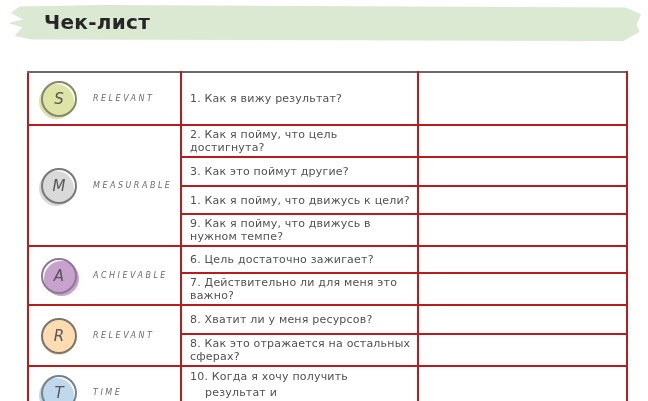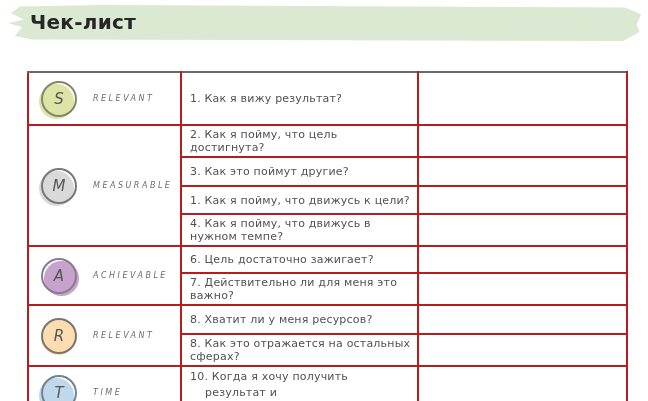--- a/index.html
+++ b/index.html
@@ -9,21 +9,21 @@
     font-family:"DejaVu Sans","Liberation Sans",sans-serif;
   }
 
   
   .title-stroke{
     position:absolute;left:7px;top:5px;width:634px;height:36px;
     background:#dbe8d2;
     clip-path:polygon(2% 4%,15% 0%,97.5% 7%,100% 26%,99.3% 55%,99.8% 74%,97.2% 100%,4% 96%,1.2% 86%,2.4% 62%,0.2% 50%,2.6% 40%,0.6% 22%);
   }
   .page-title{
-    position:absolute;left:30px;top:10px;
+    position:absolute;left:44px;top:10px;
     font-size:20px;font-weight:700;color:#262626;letter-spacing:0.3px;
   }
 
   
   table.checklist{
     position:absolute;left:27px;top:71px;
     border-collapse:collapse;table-layout:fixed;
     border:2px solid #6a6a6a;
   }
   col.c1{width:153px;} col.c2{width:237px;} col.c3{width:209px;}
@@ -113,21 +113,21 @@
     </tr>
     <tr class="rh-29">
       <td class="q-cell">3. Как это поймут другие?</td>
       <td class="a-cell"></td>
     </tr>
     <tr class="rh-28">
       <td class="q-cell">1. Как я пойму, что движусь к цели?</td>
       <td class="a-cell"></td>
     </tr>
     <tr class="rh-28">
-      <td class="q-cell">4. Как я пойму, что движусь в нужном темпе?</td>
+      <td class="q-cell">9. Как я пойму, что движусь в нужном темпе?</td>
       <td class="a-cell"></td>
     </tr>
 
     <tr class="sec-start rh-27">
       <td class="label-cell sec-a" rowspan="2">
         <div class="label-inner">
           <div class="badge">
             <span class="fill" style="background: rgb(199, 162, 204);"></span>
             <span class="ring" style="border-color: rgb(138, 123, 145);">A</span>
           </div>

